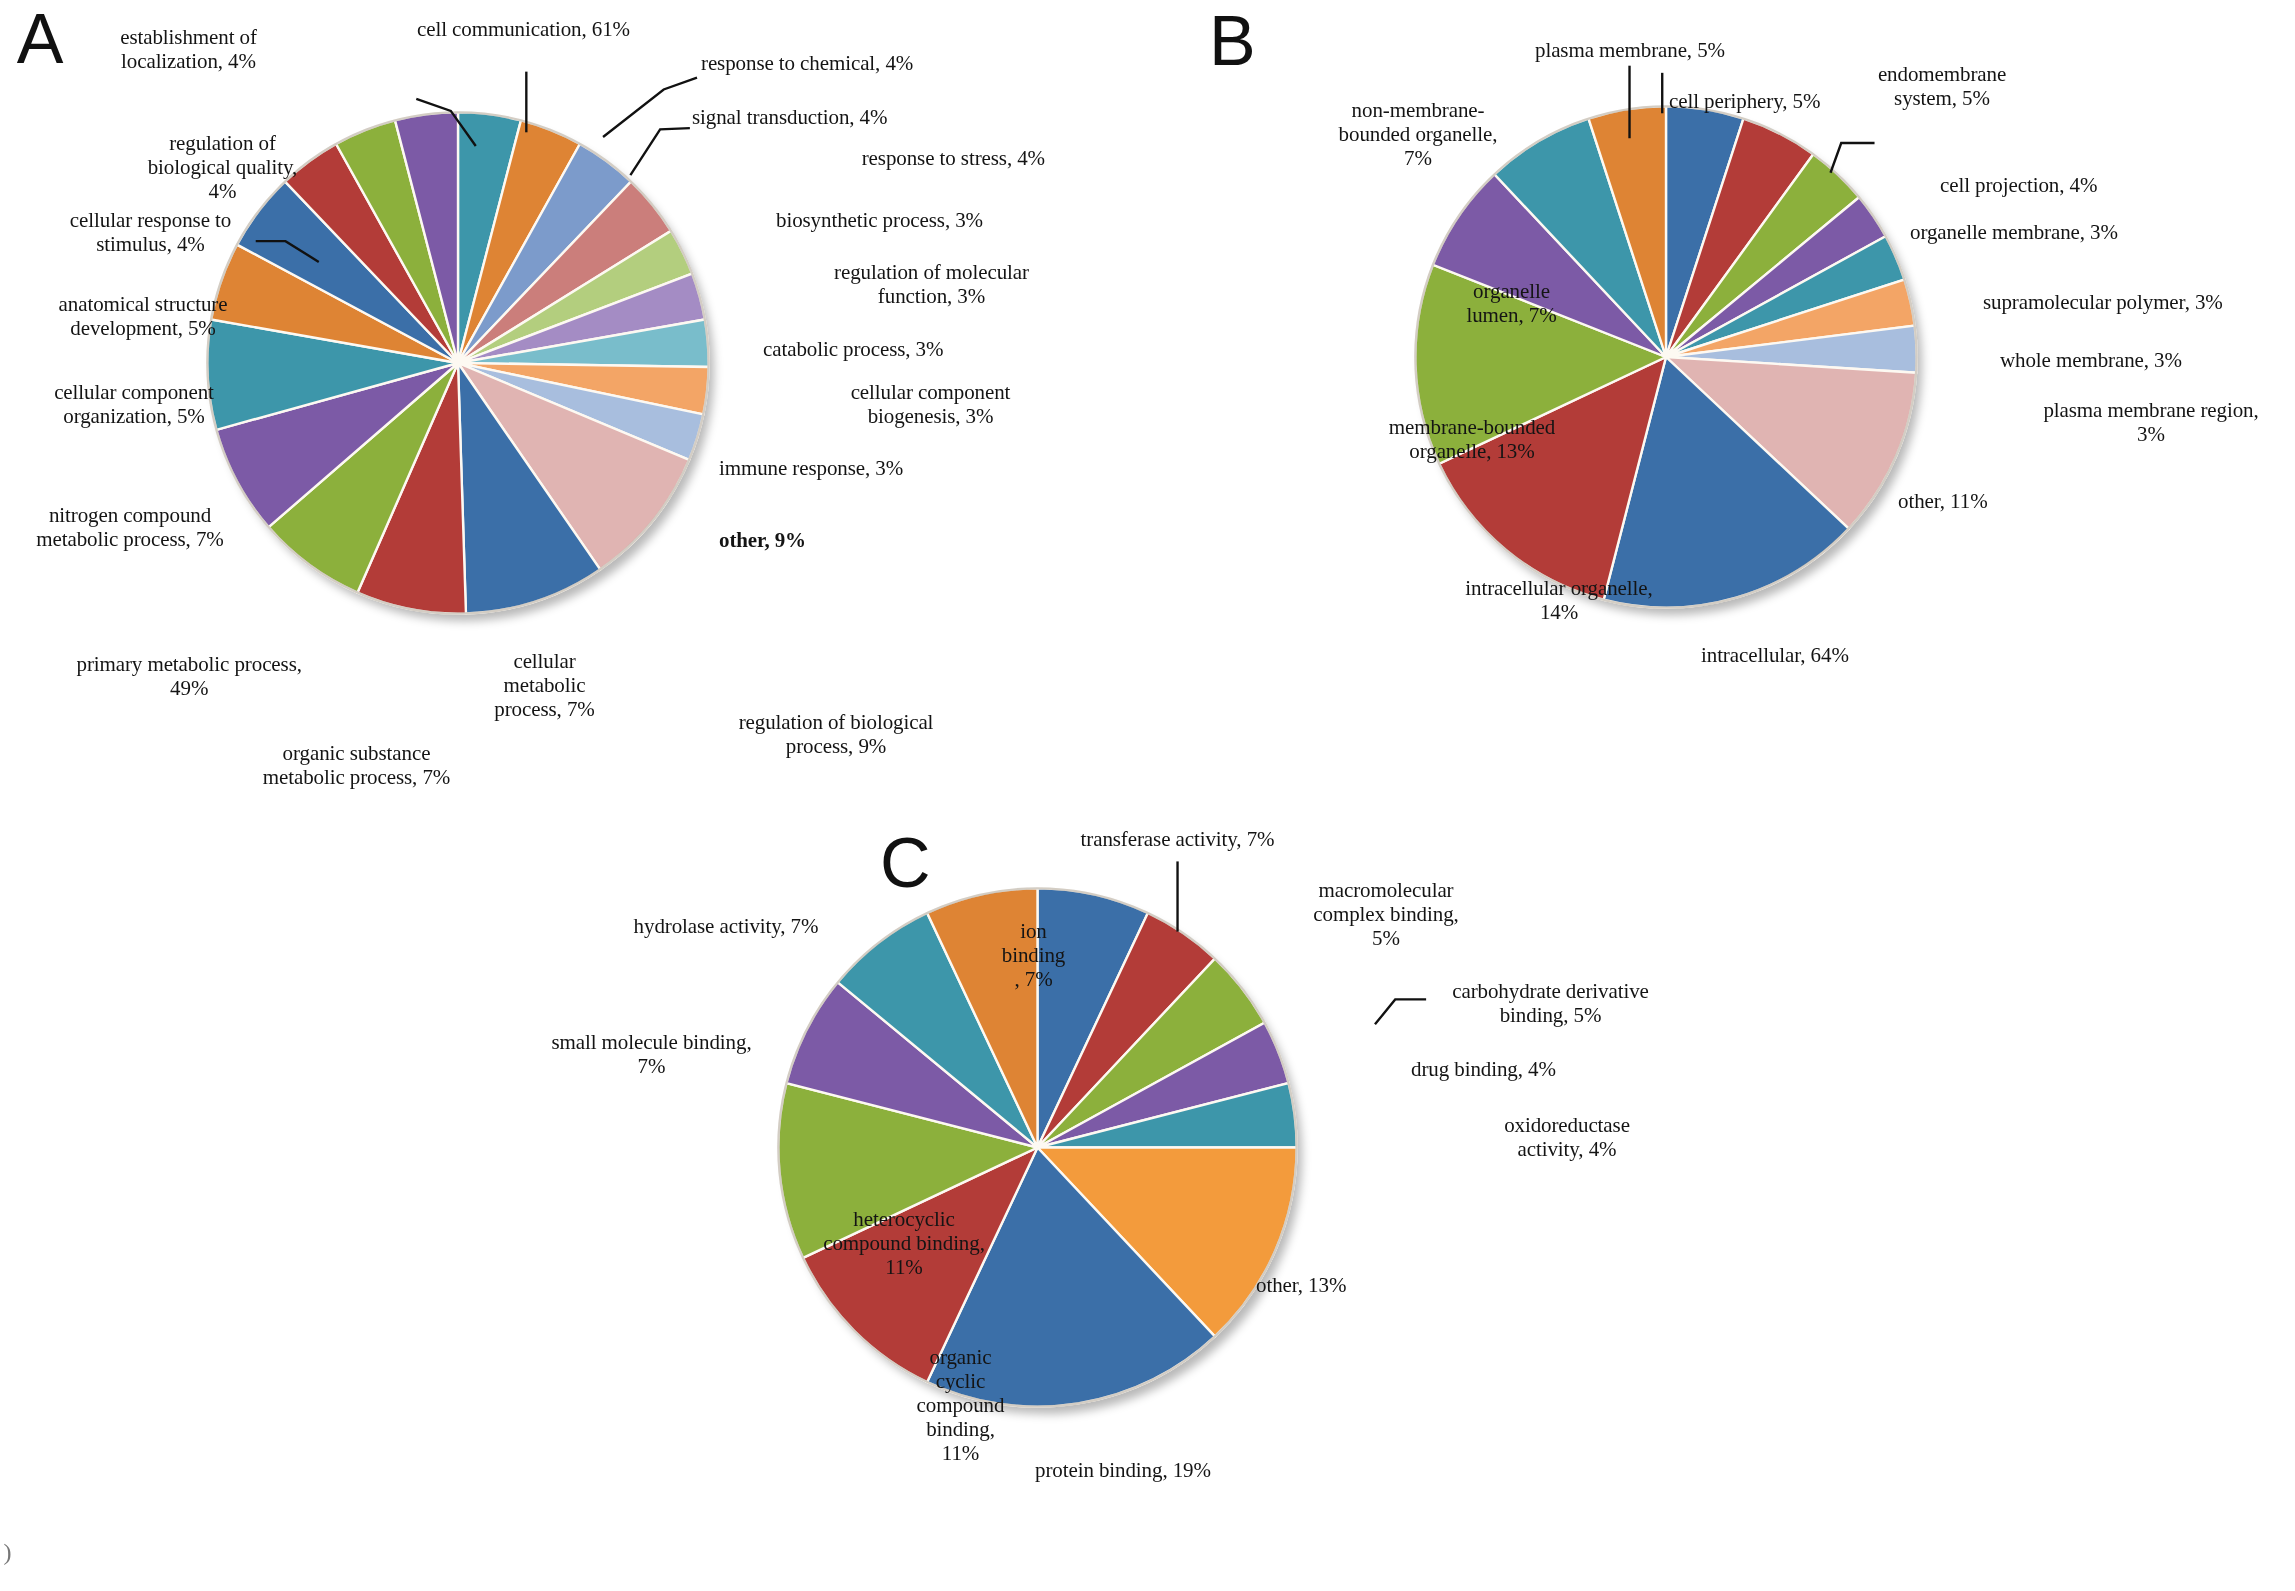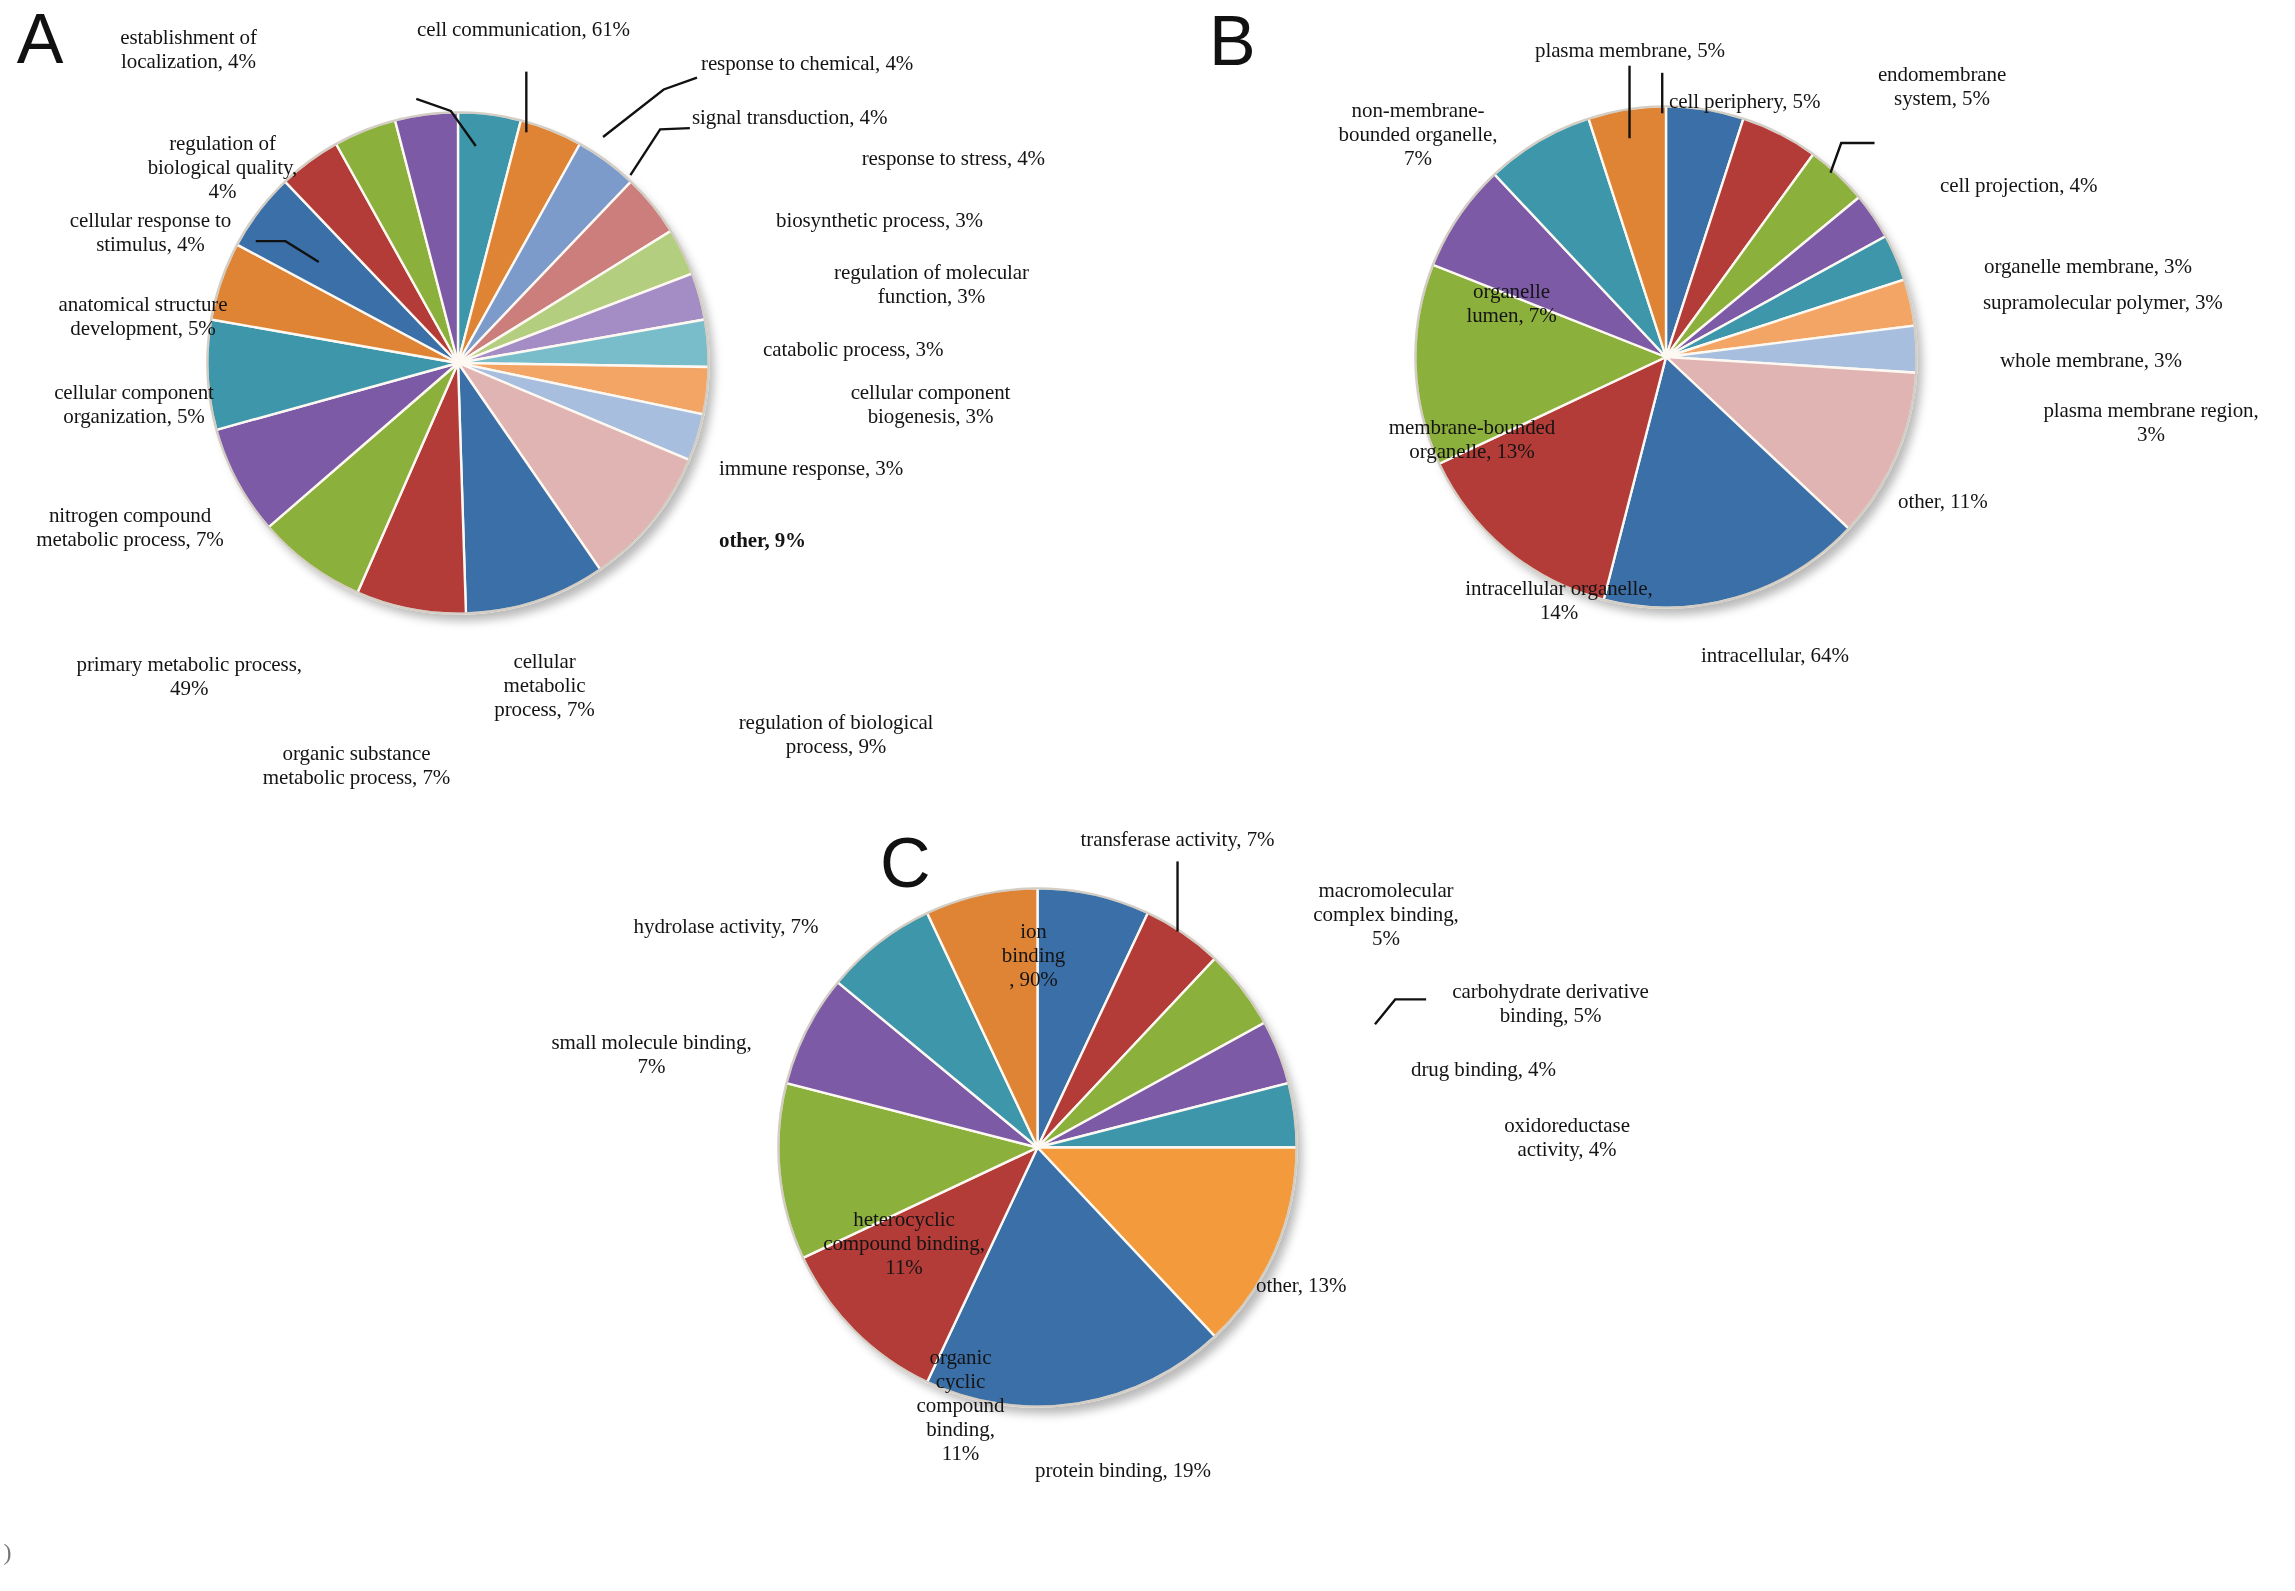--- a/index.html
+++ b/index.html
@@ -183,21 +183,21 @@
 stimulus, 4%</div>
 <div class="lbl c" style="left:124px;top:132px;width:197px;">regulation of
 biological quality,
 4%</div>
 
 <div class="lbl c" style="left:1511px;top:39px;width:238px;">plasma membrane,  5%</div>
 <div class="lbl l" style="left:1669px;top:90px;width:238px;">cell periphery,  5%</div>
 <div class="lbl c" style="left:1838px;top:63px;width:208px;">endomembrane
 system,  5%</div>
 <div class="lbl l" style="left:1940px;top:162px;width:309px;margin-top:12px;">cell projection, 4%</div>
-<div class="lbl l" style="left:1984px;top:221px;width:309px;margin-top:34px;">organelle membrane, 3%</div>
+<div class="lbl l" style="left:1910px;top:221px;width:309px;">organelle membrane, 3%</div>
 <div class="lbl l" style="left:1983px;top:291px;width:321px;">supramolecular polymer, 3%</div>
 <div class="lbl l" style="left:2000px;top:349px;width:297px;">whole membrane, 3%</div>
 <div class="lbl c" style="left:2006px;top:399px;width:290px;">plasma membrane region,
 3%</div>
 <div class="lbl l" style="left:1898px;top:490px;width:226px;">other, 11%</div>
 <div class="lbl l" style="left:1701px;top:644px;width:262px;">intracellular, 64%</div>
 <div class="lbl c" style="left:1428px;top:577px;width:262px;">intracellular organelle,
 14%</div>
 <div class="lbl c" style="left:1344px;top:416px;width:256px;">membrane-bounded
 organelle, 13%</div>
@@ -224,16 +224,16 @@
 binding,
 11%</div>
 <div class="lbl c" style="left:779px;top:1208px;width:250px;">heterocyclic
 compound binding,
 11%</div>
 <div class="lbl c" style="left:503px;top:1031px;width:297px;">small molecule binding,
 7%</div>
 <div class="lbl c" style="left:595px;top:915px;width:262px;">hydrolase activity,  7%</div>
 <div class="lbl inner" style="left:977px;top:920px;width:113px;">ion
 binding
-,  90%</div>
+,  7%</div>
 
 <div id="stray">)</div>
 
 
 </body></html>

